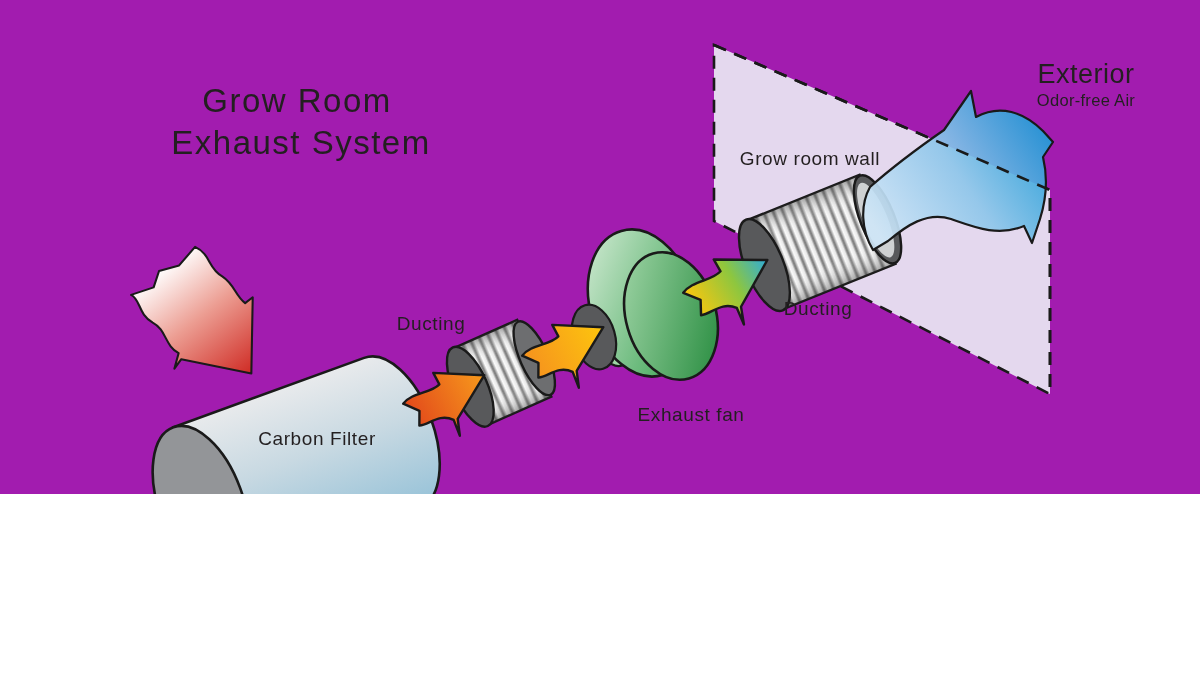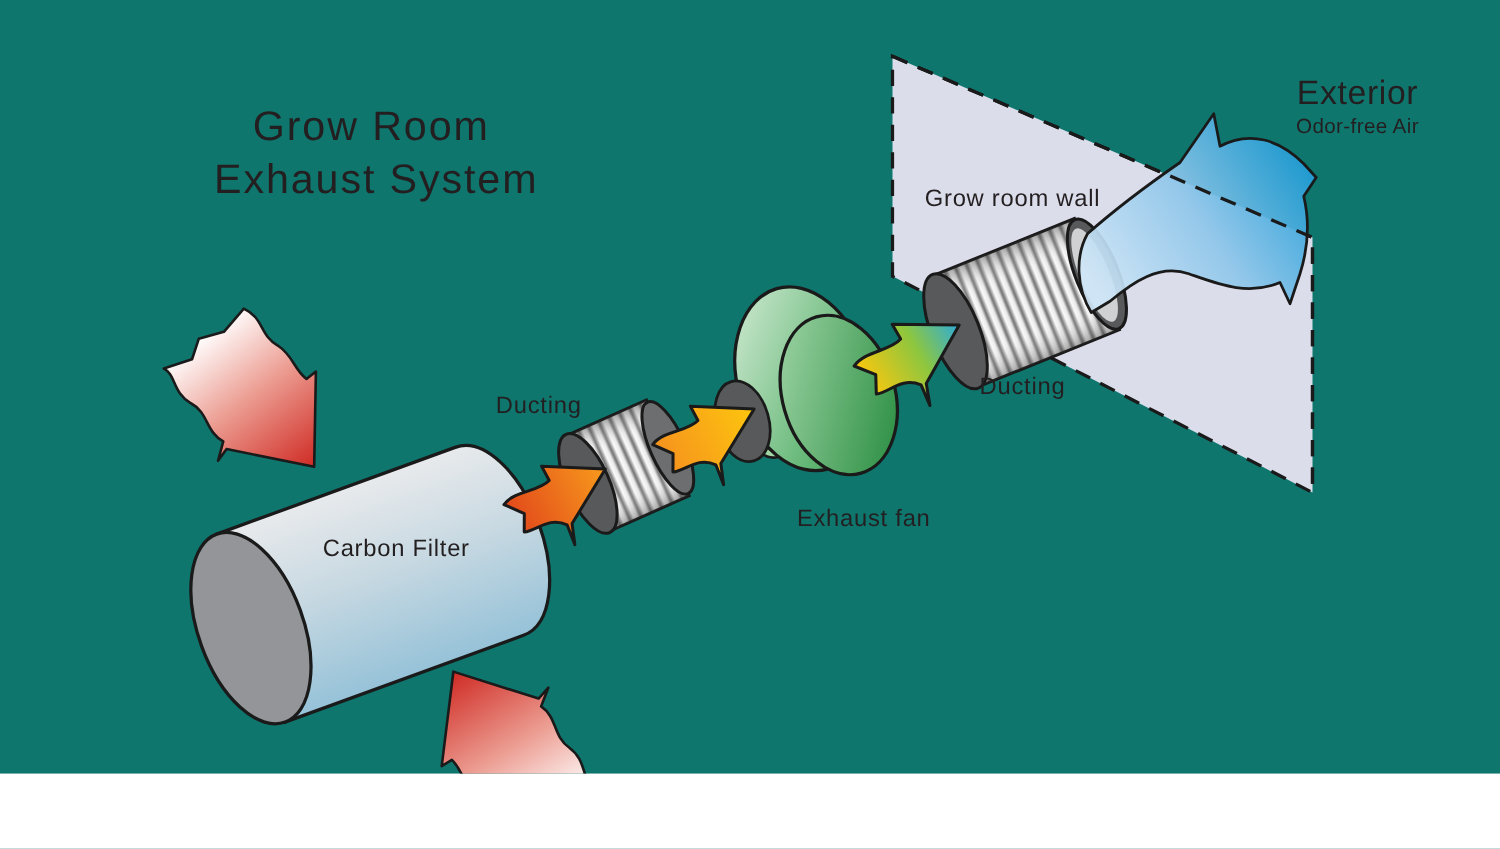--- a/index.html
+++ b/index.html
@@ -1,16 +1,16 @@
 <!DOCTYPE html>
 <html><head>
 <meta charset="utf-8">
 <style>
   html,body{margin:0;padding:0;background:#ffffff;}
-  .stage{position:relative;width:1200px;height:619px;background:#0f766e;overflow:hidden;
+  .stage{position:relative;width:1200px;height:494px;background:#a21caf;overflow:hidden;
          font-family:"Liberation Sans", sans-serif;}
   svg{display:block;}
   text{font-family:"Liberation Sans", sans-serif;fill:#231f20;}
   .t-title{font-size:33px;font-weight:500;letter-spacing:1.5px;}
   .t-ext{font-size:27px;font-weight:500;letter-spacing:0.5px;}
   .t-sub{font-size:16.5px;font-weight:400;letter-spacing:0.3px;}
   .t-label{font-size:19px;font-weight:400;letter-spacing:0.6px;}
   .ol{stroke:#1a1a1a;}
 </style>
 </head>

